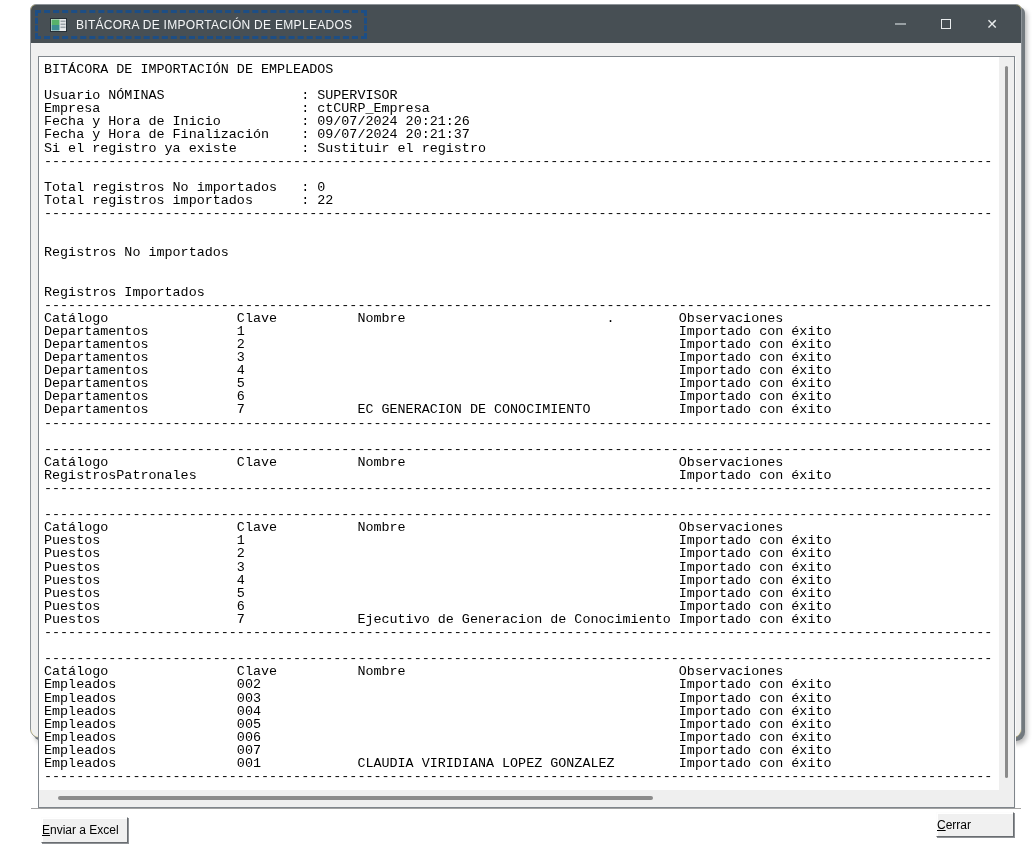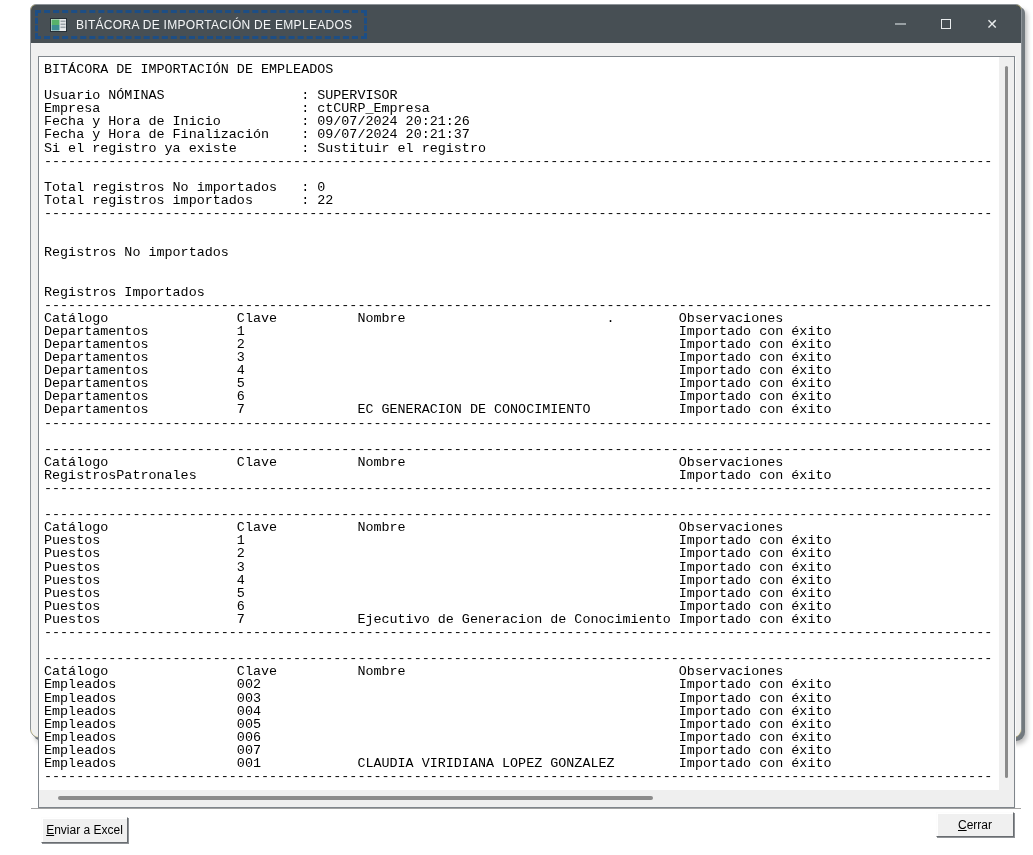--- a/index.html
+++ b/index.html
@@ -40,21 +40,21 @@
   }
   .vscroll { position:absolute; right:0; top:0; bottom:17px; width:15px; background:#efefef; }
   .vthumb  { position:absolute; right:6px; top:9px; bottom:12px; width:3px; background:#8b8b8b; border-radius:2px; }
   .hscroll { position:absolute; left:0; right:15px; bottom:0; height:17px; background:#efefef; }
   .hthumb  { position:absolute; left:19px; top:6px; width:62%; height:4px; background:#8b8b8b; border-radius:2px; }
 
   .bottom-rule { position:absolute; left:0; right:0; top:765px; height:2px;
                  border-top:1px solid #a3a3a3; border-bottom:1px solid #ffffff; }
 
   .btn {
-    position:absolute; background:#f0f0f0; color:#000; font-size:12px; text-align:center;
+    position:absolute; background:#f0f0f0; color:#000; font-size:12px; text-align:left;
     font-family:"Liberation Sans", sans-serif;
     border:1px solid; border-color:#fdfdfd #696d71 #696d71 #fdfdfd;
     box-shadow:1px 1px 0 #8f9296, inset 1px 1px 0 #ffffff;
     cursor:default; padding:0;
   }
   .btn-export { left:10px; top:774px; width:87px; height:26px; }
   .btn-close  { left:905px; top:769px; width:78px; height:25px; }
 </style>
 </head>
 <body>

